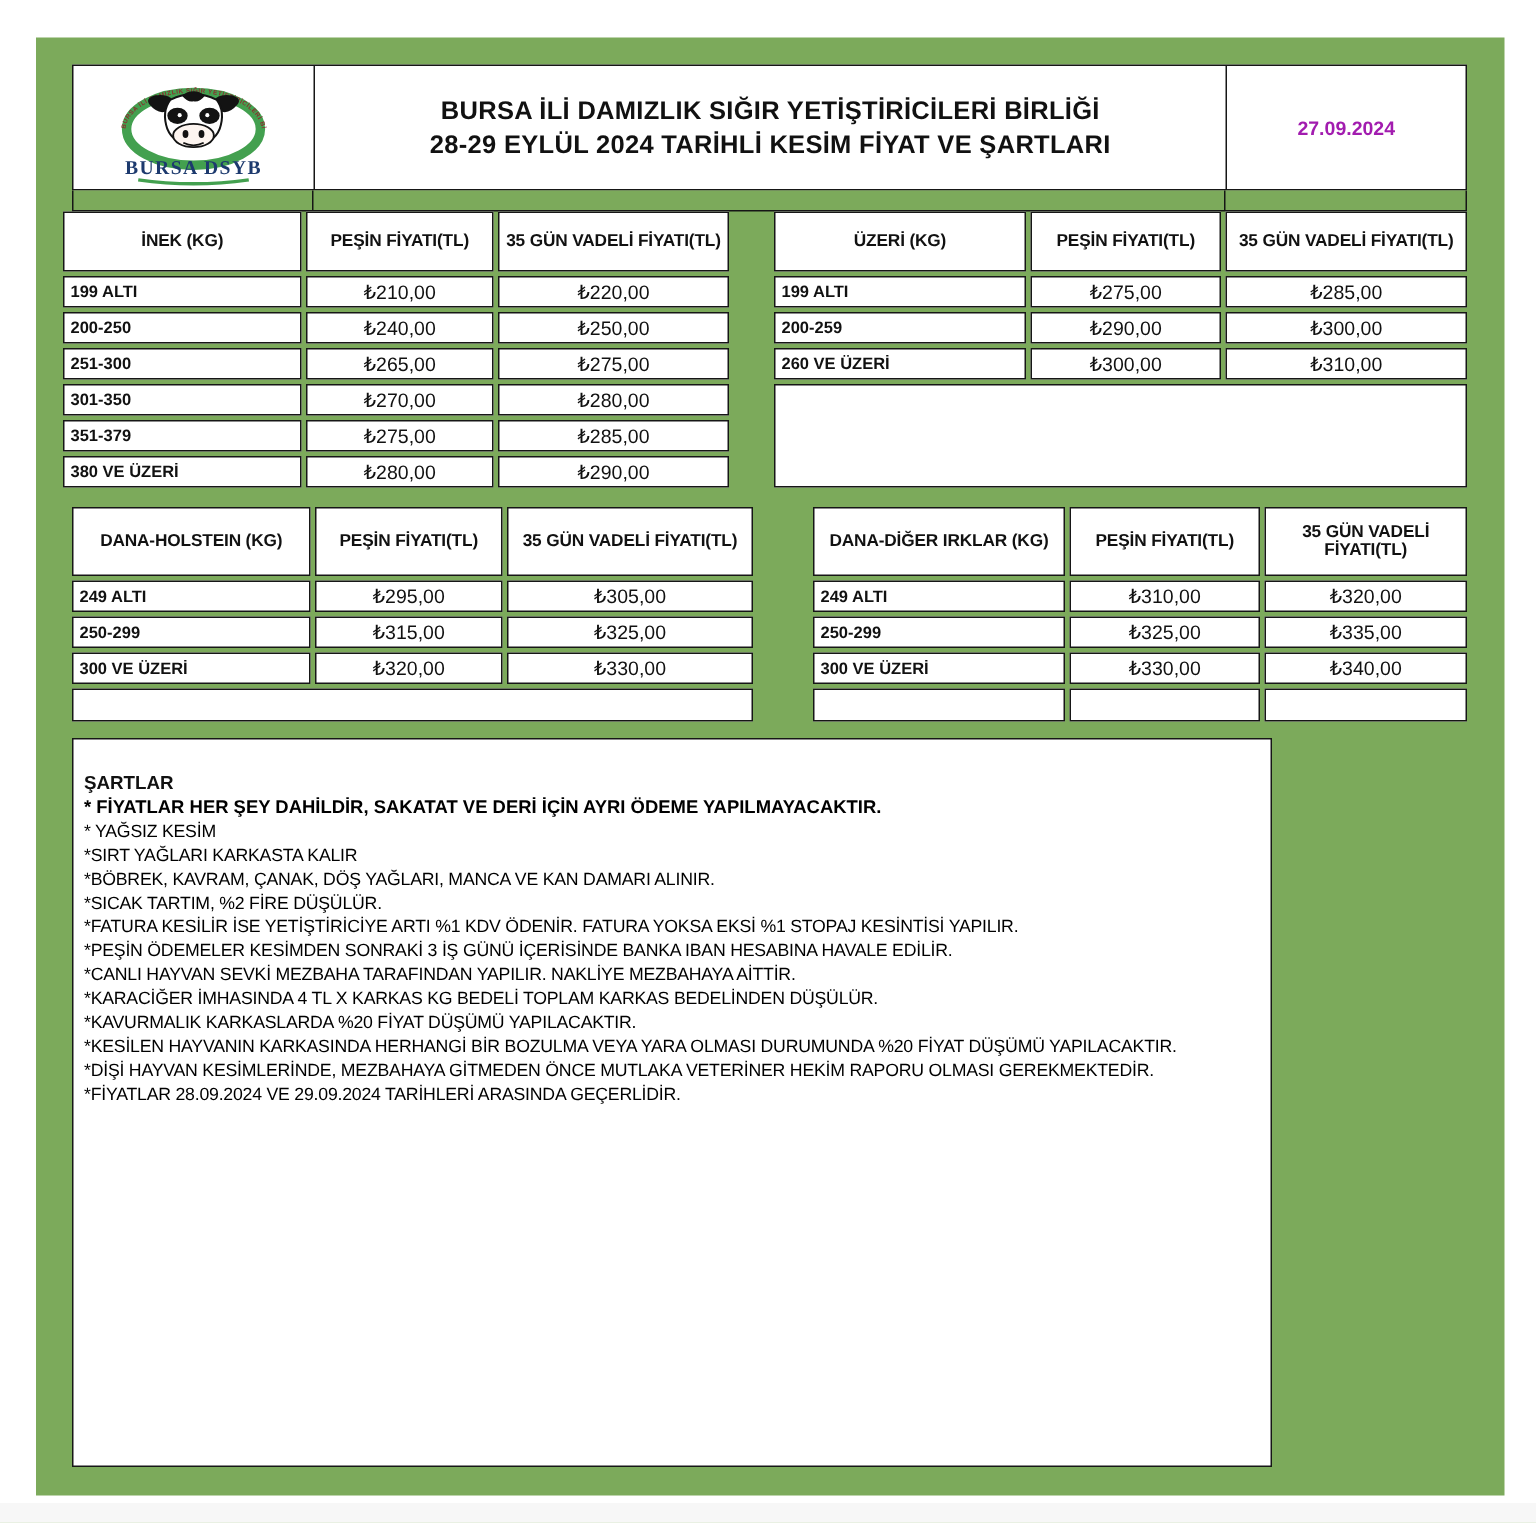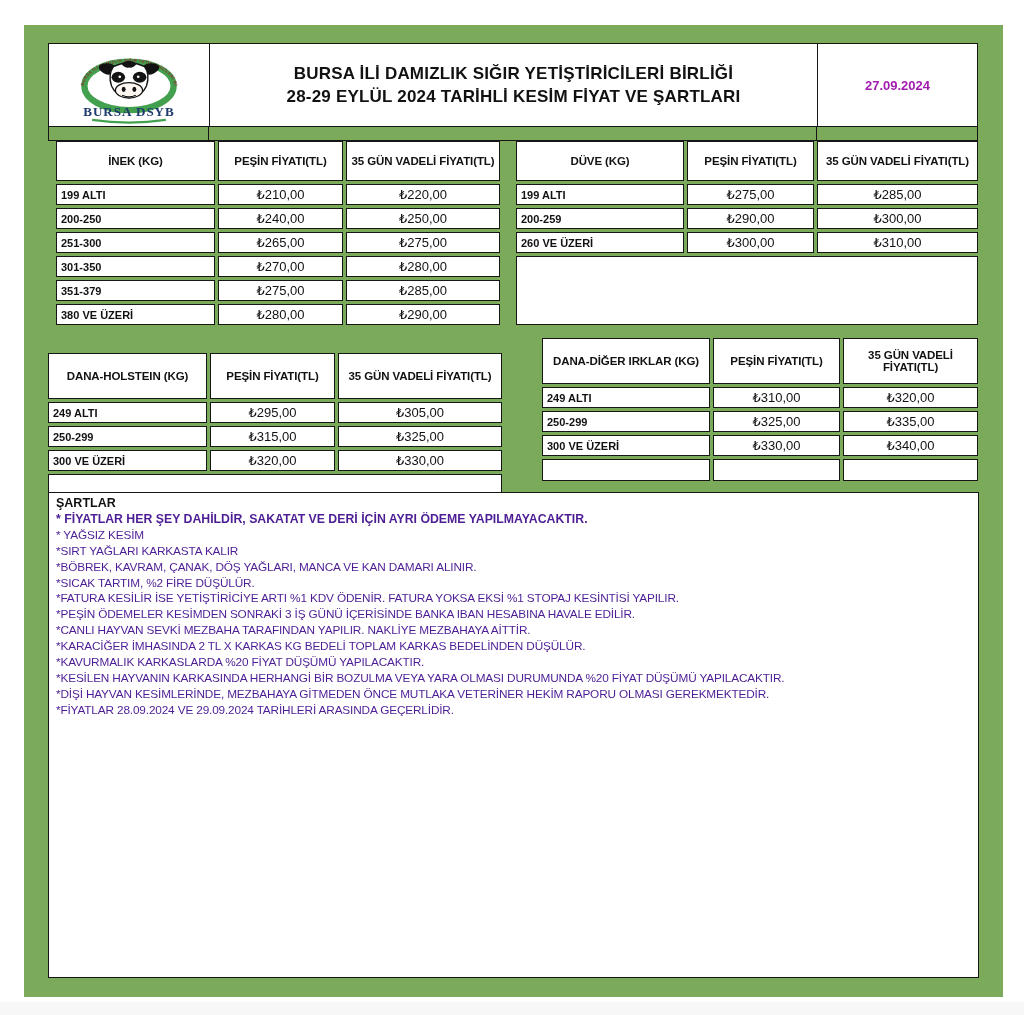--- a/index.html
+++ b/index.html
@@ -21,40 +21,40 @@
   .date-cell { flex:1; height:100%; border-left:1.5px solid #161616; display:flex; align-items:center;
     justify-content:center; font-size:13px; font-weight:bold; color:#a21caf; }
 
   .header-spacer { position:absolute; left:48px; top:126.5px; width:930px; height:14.5px;
     background:#7caa5b; border:1.5px solid #161616; border-top:none; }
   .header-spacer .divider { position:absolute; top:0; bottom:0; width:0; border-left:1.5px solid #161616; }
   .hs-d1 { left:158.5px; } .hs-d2 { left:766.5px; }
 
   
   .ptable { position:absolute; display:grid; column-gap:3px; row-gap:3px; }
-  .t-inek  { left:56px;  top:141px; width:444px; grid-template-columns:159px 125px 1fr; }
+  .t-inek  { left:42px;  top:141px; width:444px; grid-template-columns:159px 125px 1fr; }
   .t-duve  { left:516px; top:141px; width:462px; grid-template-columns:168px 127px 1fr; }
-  .t-danah { left:48px;  top:353px; width:454px; grid-template-columns:159px 125px 1fr; }
+  .t-danah { left:48px;  top:338px; width:454px; grid-template-columns:159px 125px 1fr; }
   .t-danad { left:516px; top:338px; width:462px; grid-template-columns:168px 127px 1fr;padding-left:26px; }
 
   .pc { background:#ffffff; border:1.5px solid #161616; display:flex; align-items:center; color:#111; }
   .head { height:40px; justify-content:center; text-align:center; font-weight:bold; font-size:11.5px;
     letter-spacing:-0.1px; padding:0 1px; }
   .t-danah .head, .t-danad .head { height:46px; }
   .cat { height:21px; font-weight:bold; font-size:11px; padding-left:4px; }
   .val { height:21px; justify-content:center; font-weight:normal; font-size:13px; }
   .filler-wide { grid-column:1 / -1; }
   .f-duve { height:69px; }
   .f-short { height:22px; }
 
   
-  .terms-box { position:absolute; left:48px; top:492px; width:931px; height:486px;
-    background:#ffffff; border:1.5px solid #161616; padding:3px 7px; }
+  .terms-box { position:absolute; left:48px; top:492px; width:800px; height:486px;
+    background:#ffffff; border:1.5px solid #161616; padding:22px 7px; }
   .t-title { font-size:12.5px; font-weight:bold; line-height:15.9px; color:#111; }
-  .t-line { font-size:11.8px; line-height:15.9px; color:#4c1d95; letter-spacing:-0.15px; white-space:nowrap; }
+  .t-line { font-size:11.8px; line-height:15.9px; color:#000000; letter-spacing:-0.15px; white-space:nowrap; }
   .t-line.bold { font-weight:bold; font-size:12.3px; letter-spacing:0; }
 
   
   .logo-svg { width:128px; height:80px; display:block; }
 </style>
 </head>
 <body>
 
 <div class="page">
   <div class="sheet"></div>
@@ -123,21 +123,21 @@
     <div class="pc cat">351-379</div>
     <div class="pc val">₺275,00</div>
     <div class="pc val">₺285,00</div>
 
     <div class="pc cat">380 VE ÜZERİ</div>
     <div class="pc val">₺280,00</div>
     <div class="pc val">₺290,00</div>
   </div>
 
   <div class="ptable t-duve">
-    <div class="pc head">DÜVE (KG)</div>
+    <div class="pc head">ÜZERİ (KG)</div>
     <div class="pc head">PEŞİN FİYATI(TL)</div>
     <div class="pc head">35 GÜN VADELİ FİYATI(TL)</div>
 
     <div class="pc cat">199 ALTI</div>
     <div class="pc val">₺275,00</div>
     <div class="pc val">₺285,00</div>
 
     <div class="pc cat">200-259</div>
     <div class="pc val">₺290,00</div>
     <div class="pc val">₺300,00</div>
@@ -194,21 +194,21 @@
   <div class="terms-box">
     <div class="t-title">ŞARTLAR</div>
     <div class="t-line bold">* FİYATLAR HER ŞEY DAHİLDİR, SAKATAT VE DERİ İÇİN AYRI ÖDEME YAPILMAYACAKTIR.</div>
     <div class="t-line">* YAĞSIZ KESİM</div>
     <div class="t-line">*SIRT YAĞLARI KARKASTA KALIR</div>
     <div class="t-line">*BÖBREK, KAVRAM, ÇANAK, DÖŞ YAĞLARI, MANCA VE KAN DAMARI ALINIR.</div>
     <div class="t-line">*SICAK TARTIM, %2 FİRE DÜŞÜLÜR.</div>
     <div class="t-line">*FATURA KESİLİR İSE YETİŞTİRİCİYE ARTI %1 KDV ÖDENİR. FATURA YOKSA EKSİ %1 STOPAJ KESİNTİSİ YAPILIR.</div>
     <div class="t-line">*PEŞİN ÖDEMELER KESİMDEN SONRAKİ 3 İŞ GÜNÜ İÇERİSİNDE BANKA IBAN HESABINA HAVALE EDİLİR.</div>
     <div class="t-line">*CANLI HAYVAN SEVKİ MEZBAHA TARAFINDAN YAPILIR. NAKLİYE MEZBAHAYA AİTTİR.</div>
-    <div class="t-line">*KARACİĞER İMHASINDA 2 TL X KARKAS KG BEDELİ TOPLAM KARKAS BEDELİNDEN DÜŞÜLÜR.</div>
+    <div class="t-line">*KARACİĞER İMHASINDA 4 TL X KARKAS KG BEDELİ TOPLAM KARKAS BEDELİNDEN DÜŞÜLÜR.</div>
     <div class="t-line">*KAVURMALIK KARKASLARDA %20 FİYAT DÜŞÜMÜ YAPILACAKTIR.</div>
     <div class="t-line">*KESİLEN HAYVANIN KARKASINDA HERHANGİ BİR BOZULMA VEYA YARA OLMASI DURUMUNDA %20 FİYAT DÜŞÜMÜ YAPILACAKTIR.</div>
     <div class="t-line">*DİŞİ HAYVAN KESİMLERİNDE, MEZBAHAYA GİTMEDEN ÖNCE MUTLAKA VETERİNER HEKİM RAPORU OLMASI GEREKMEKTEDİR.</div>
     <div class="t-line">*FİYATLAR 28.09.2024 VE 29.09.2024 TARİHLERİ ARASINDA GEÇERLİDİR.</div>
   </div>
 
   <div class="bottom-shade"></div>
 </div>
 
 </body></html>

